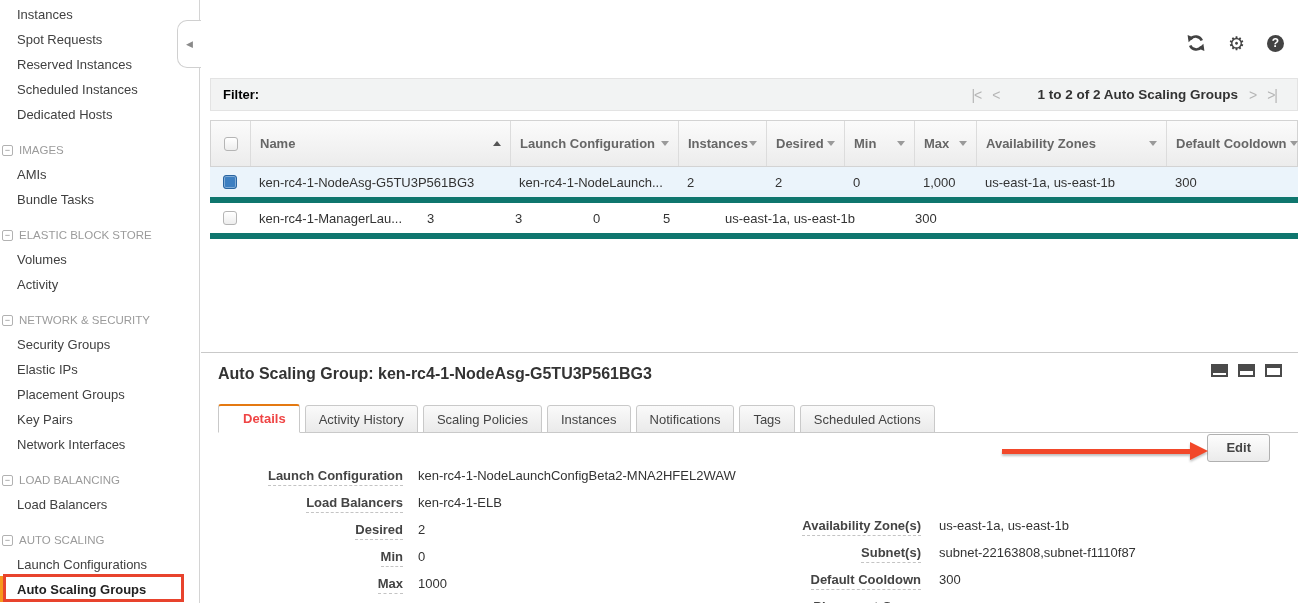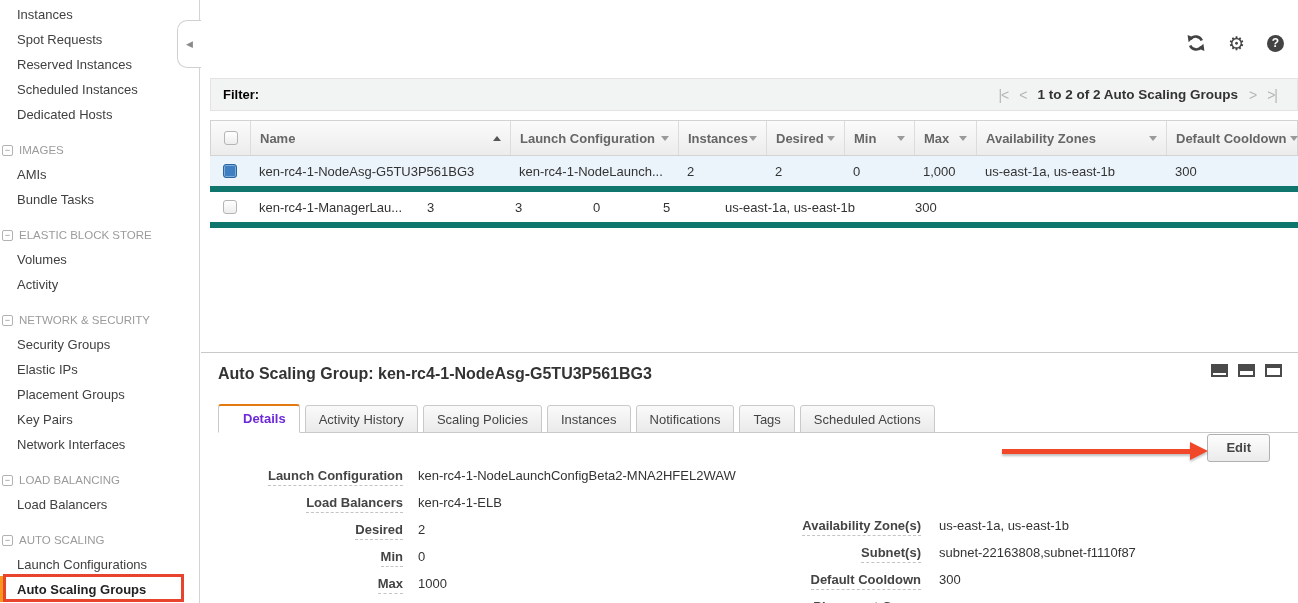--- a/index.html
+++ b/index.html
@@ -29,24 +29,24 @@
   .refresh-ic{cursor:pointer;display:block;}
   
   .filterbar{position:absolute;left:9px;right:0;top:78px;height:33px;background:#f2f3f3;border:1px solid #e3e3e3;box-sizing:border-box;display:flex;align-items:center;padding:0 12px;}
   .filter-label{font-weight:bold;color:#000000;margin-right:29px;}
   .searchbox{width:296px;height:27px;background:#fff;border:1px solid #c8c8c8;border-radius:3px;display:flex;align-items:center;padding:0 8px;box-sizing:border-box;}
   .searchbox input{border:none;outline:none;flex:1;font-family:"Liberation Sans",sans-serif;font-size:13.5px;color:#333;margin-left:6px;background:transparent;}
   .searchbox input::placeholder{color:#9a9a9a;}
   .clear-x{color:#8a8a8a;font-size:15px;cursor:pointer;line-height:15px;}
   .pagination{margin-left:auto;display:flex;align-items:center;gap:11px;padding-right:8px;}
   .pg-btn{color:#b5b5b5;font-size:14px;cursor:pointer;letter-spacing:-1px;}
-  .pg-label{font-weight:bold;color:#333;font-size:13.5px;}
+  .pg-label{font-weight:bold;color:#333;font-size:13.5px;margin-left:27px;}
   
   .tablewrap{position:absolute;left:9px;right:0;top:120px;overflow:hidden;}
-  .thead{display:flex;height:36px;background:linear-gradient(#fbfbfb,#ececec);border:1px solid #d3d3d3;box-sizing:border-box;align-items:center;font-weight:bold;color:#666;text-align:right;}
+  .thead{display:flex;height:47px;background:linear-gradient(#fbfbfb,#ececec);border:1px solid #d3d3d3;box-sizing:border-box;align-items:center;font-weight:bold;color:#666;text-align:right;}
   .th{display:flex;align-items:center;padding-left:9px;box-sizing:border-box;height:100%;border-right:1px solid #dcdcdc;overflow:hidden;white-space:nowrap;cursor:pointer;flex:0 0 auto;}
   .th:last-child{border-right:none;}
   .th-cb{width:40px;justify-content:center;padding-left:0;border-right:1px solid #dcdcdc;}
   .sort-asc{width:0;height:0;border-left:4px solid transparent;border-right:4px solid transparent;border-bottom:5px solid #555;margin-left:auto;margin-right:9px;}
   .col-caret{width:0;height:0;border-left:4px solid transparent;border-right:4px solid transparent;border-top:5px solid #9a9a9a;margin-left:auto;margin-right:9px;}
   .tr{display:flex;height:30px;align-items:center;border-bottom:6px solid #0f766e;background:#fff;cursor:pointer;}
   .tr.selected{background:#ebf4fb;}
   .td{padding-left:9px;box-sizing:border-box;overflow:hidden;white-space:nowrap;flex:0 0 auto;}
   .td-cb{width:40px;display:flex;justify-content:center;padding-left:0;}
   .cb{width:14px;height:14px;border-radius:3px;border:1px solid #b5b5b5;background:linear-gradient(#fff,#ededed);box-sizing:border-box;cursor:pointer;}
@@ -59,21 +59,21 @@
   .detail{position:absolute;left:0;right:0;top:353px;bottom:0;background:#fff;}
   .detail-title{position:absolute;left:17px;top:12px;font-size:16px;font-weight:bold;color:#333;}
   .pane-icons{position:absolute;top:11px;right:16px;display:flex;gap:10px;}
   .pane-icon{width:17px;height:13px;background:#4a4a4a;position:relative;cursor:pointer;}
   .pane-icon i{position:absolute;left:2px;right:2px;bottom:2px;background:#fff;display:block;}
   .pane-icon:nth-child(1) i{height:2px;}
   .pane-icon:nth-child(2) i{height:4px;}
   .pane-icon:nth-child(3) i{height:7px;}
   .tabs{position:absolute;left:17px;right:0;top:50px;height:30px;border-bottom:1px solid #c9c9c9;display:flex;gap:5px;align-items:flex-end;box-sizing:border-box;}
   .tab{height:28px;line-height:27px;margin-bottom:-1px;border:1px solid #c9c9c9;border-radius:3px 3px 0 0;background:linear-gradient(#fafafa,#eaeaea);padding:0 13px;color:#444;cursor:pointer;box-sizing:border-box;white-space:nowrap;}
-  .tab.active{background:#fff;border-bottom-color:#fff;border-top:2px solid #e47911;font-weight:bold;height:29px;line-height:25px;color:#6d28d9;padding-left:24px;}
+  .tab.active{background:#fff;border-bottom-color:#fff;border-top:2px solid #e47911;font-weight:bold;height:29px;line-height:25px;color:#ef4444;padding-left:24px;}
   .edit-btn{position:absolute;top:81px;right:28px;height:28px;line-height:26px;padding:0 18px;border-radius:3px;background:linear-gradient(#fdfdfd,#ebebeb);border:1px solid #b0b0b0;color:#444;font-weight:bold;cursor:pointer;box-sizing:border-box;}
   .red-arrow{position:absolute;top:89px;right:90px;width:206px;height:19px;filter:drop-shadow(0 2px 1px rgba(0,0,0,.25));}
   .red-arrow .shaft{position:absolute;left:0;right:17px;top:7px;height:5px;background:#f2482a;}
   .red-arrow .head{position:absolute;right:0;top:0;width:0;height:0;border-left:18px solid #f2482a;border-top:9px solid transparent;border-bottom:9px solid transparent;}
   .fields{position:absolute;left:17px;right:0;top:115px;}
   .field-row{display:flex;margin-bottom:9px;line-height:16px;}
   .lcol{width:185px;text-align:right;flex:0 0 auto;}
   .fields-right .lcol{width:180px;}
   .field-label{font-weight:bold;color:#444;border-bottom:1px dashed #c4c4c4;padding-bottom:1px;display:inline-block;}
   .field-value{margin-left:15px;color:#333;white-space:nowrap;}

